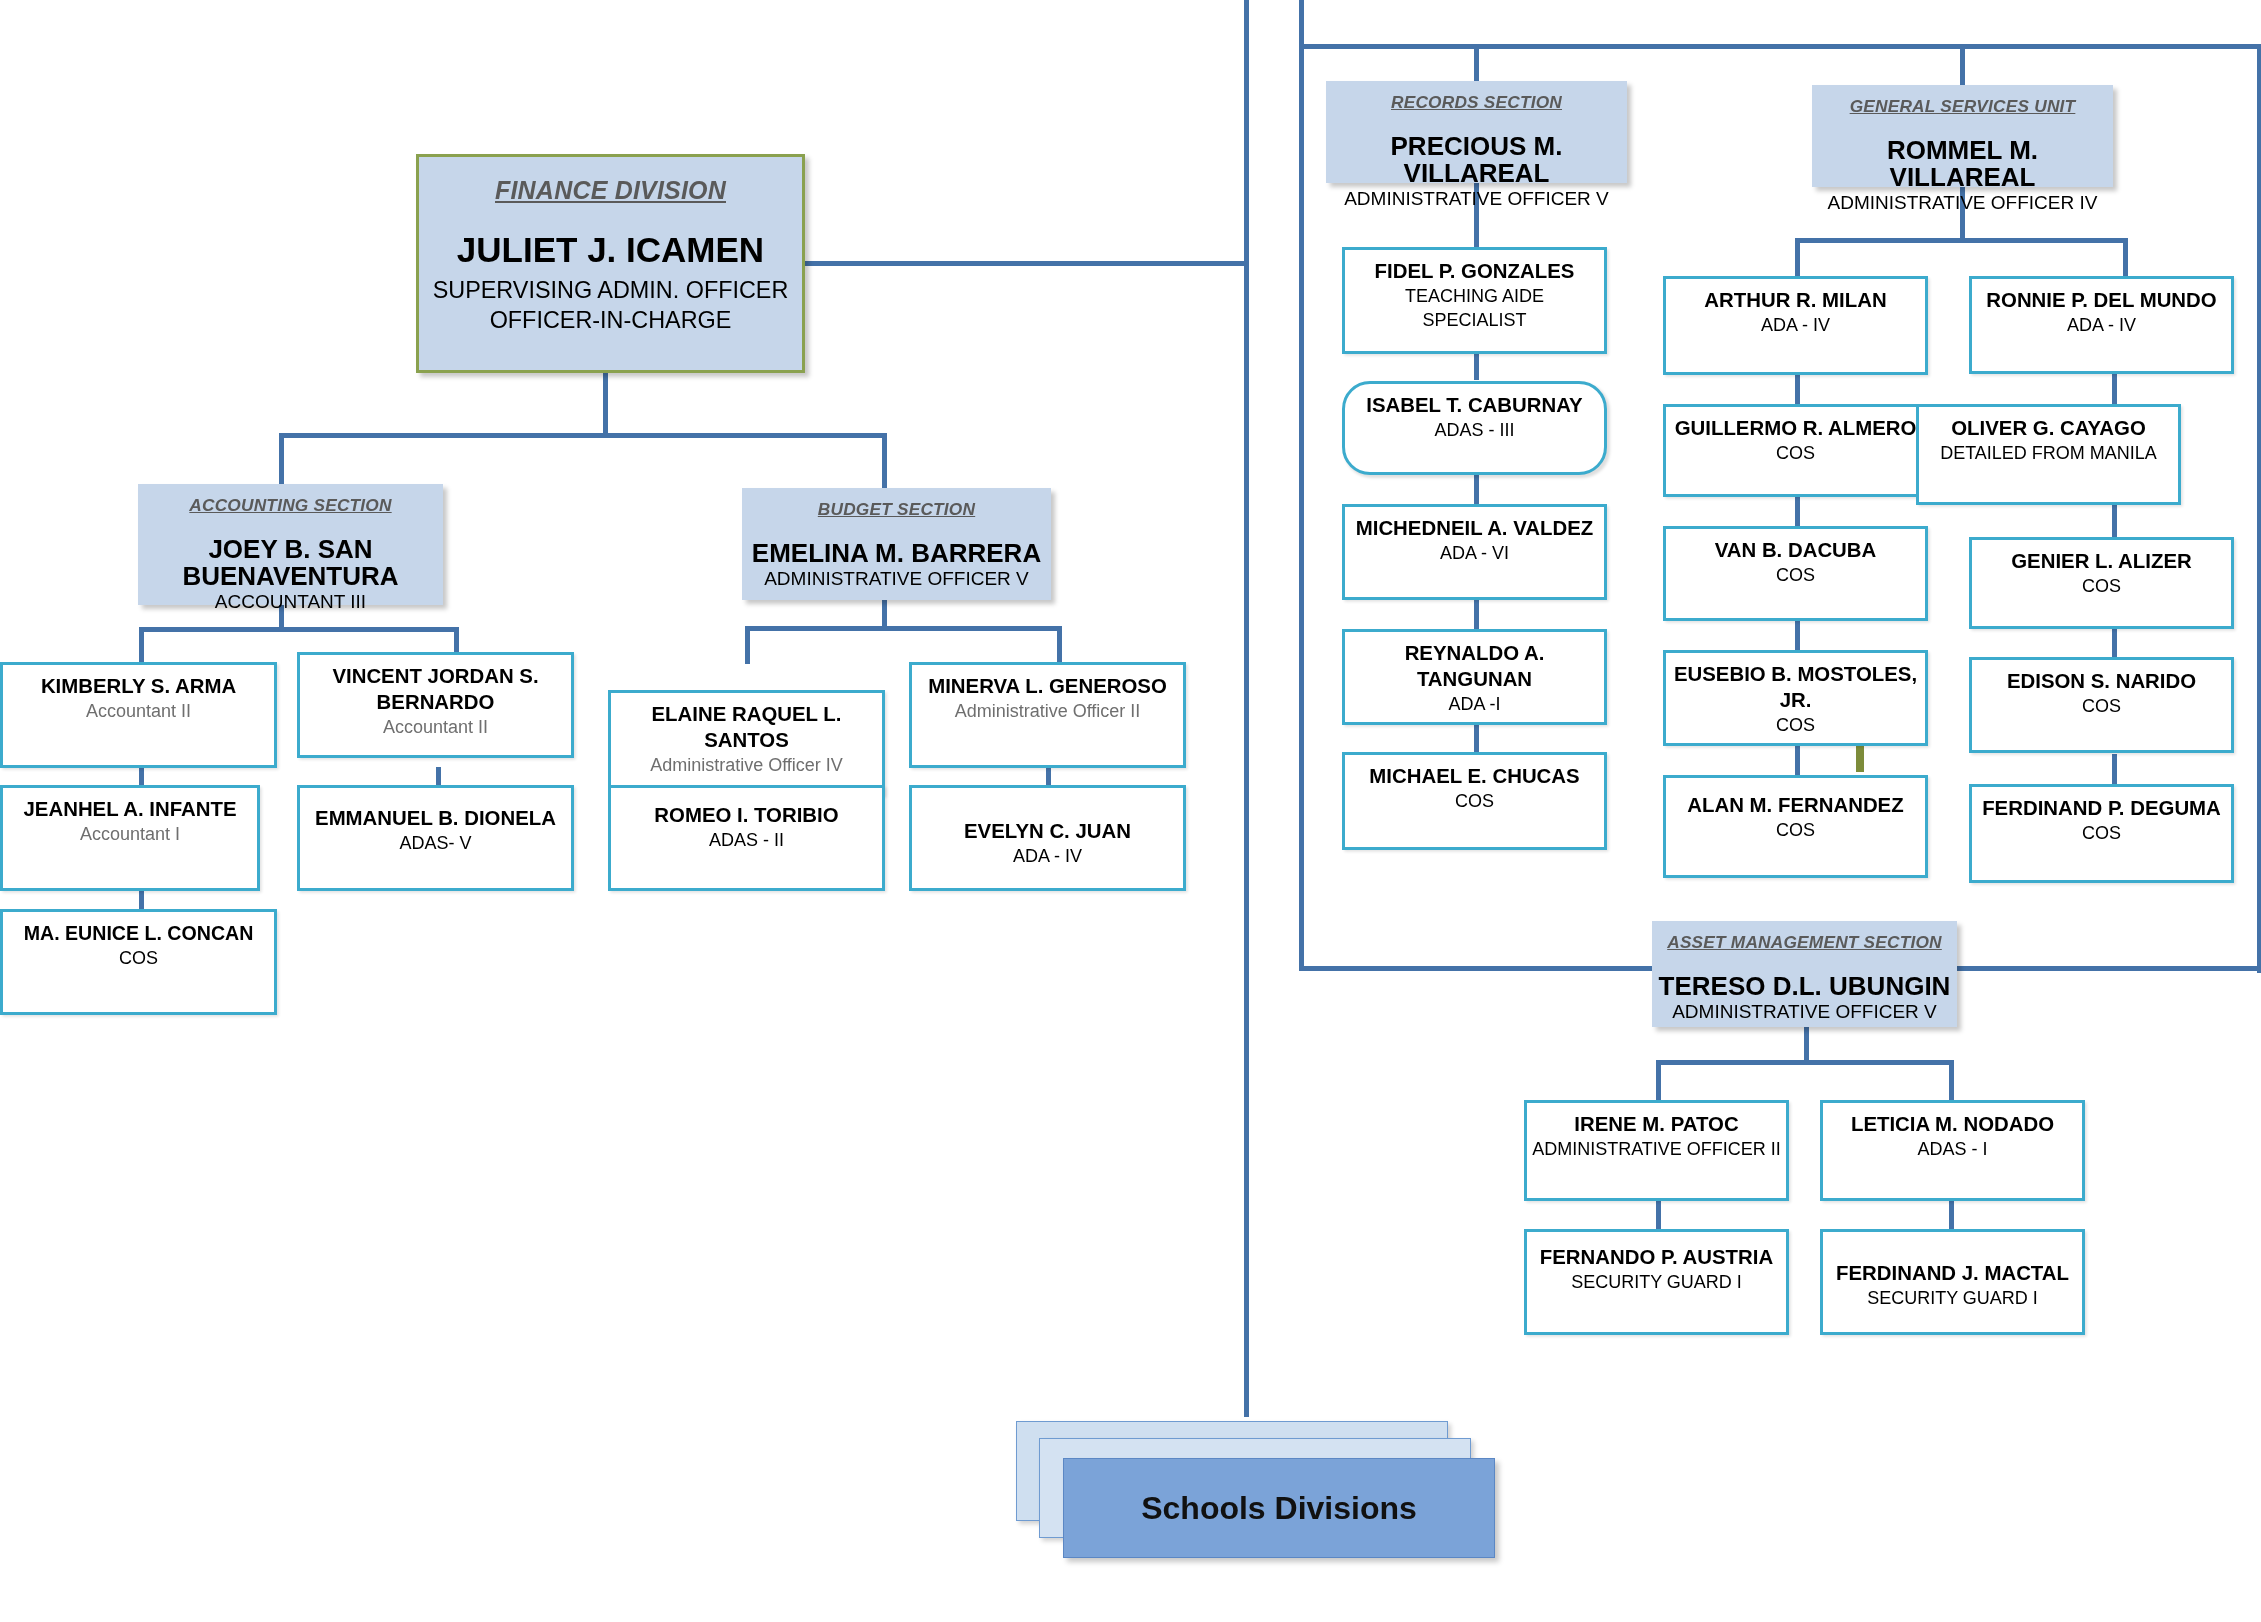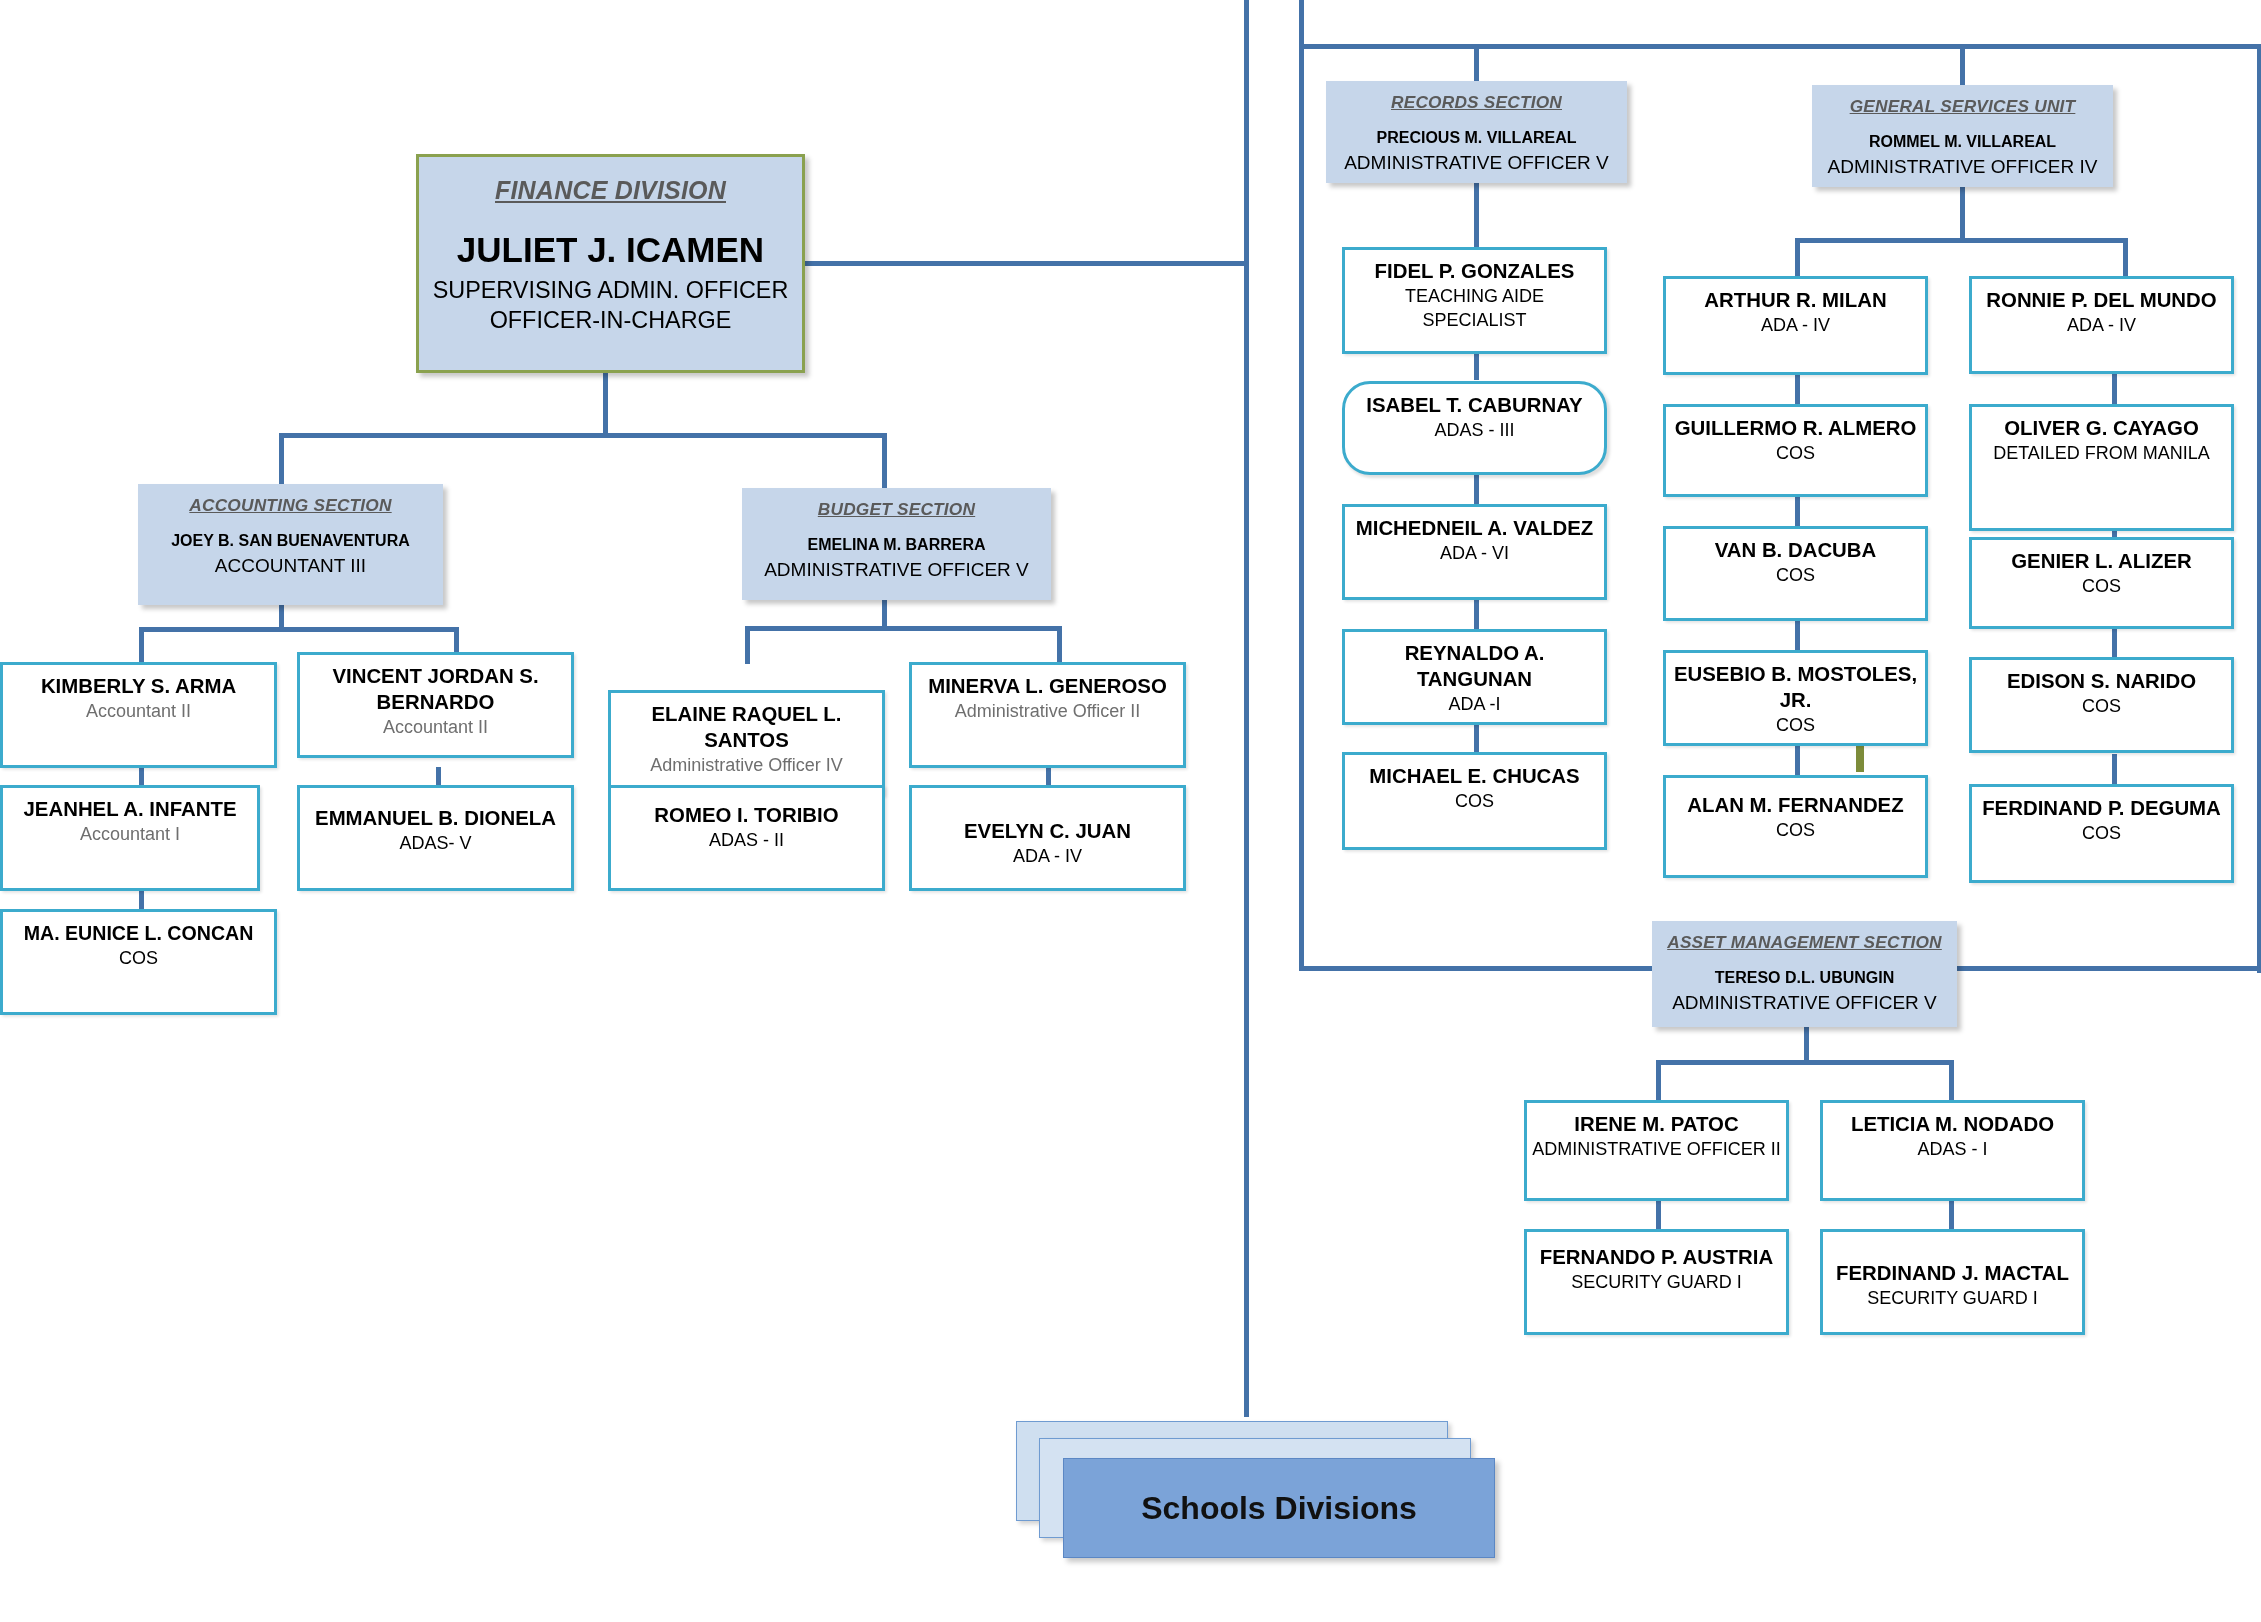--- a/index.html
+++ b/index.html
@@ -40,21 +40,21 @@
     border:3px solid #8aa14f;
     padding-top:16.6px;
   }
   #finance-division-box .sec{font-size:25px;line-height:33px;}
   #finance-division-box .nm{font-size:35px;line-height:50px;margin-top:18px;}
   #finance-division-box .ti{font-size:23.4px;line-height:30px;}
 
   
   .sechead{padding-top:9px;}
   .sechead .sec{font-size:17.3px;line-height:24px;}
-  .sechead .nm{font-size:16px;line-height:27px;margin-top:10px;}
+  .sechead .nm{font-size:26px;line-height:27px;margin-top:19px;}
   .sechead .ti{font-size:19px;line-height:24px;}
 
   #accounting-section-box{left:138px;top:484px;width:305px;height:121px;}
   #budget-section-box{left:742px;top:488px;width:309px;height:112px;}
   #records-section-box{left:1326px;top:81px;width:301px;height:102px;}
   #general-services-unit-box{left:1812px;top:85px;width:301px;height:102px;}
   #asset-management-section-box{left:1652px;top:921px;width:305px;height:106px;}
 
   
   .pbox{
@@ -243,21 +243,21 @@
   </div>
   <div class="pbox" style="left:1663px;top:775px;width:265px;height:103px;padding-top:13.6px;">
     <div class="nm">ALAN M. FERNANDEZ</div>
     <div class="ti">COS</div>
   </div>
 
   <div class="pbox" style="left:1969px;top:276px;width:265px;height:98px;">
     <div class="nm">RONNIE P. DEL MUNDO</div>
     <div class="ti">ADA - IV</div>
   </div>
-  <div class="pbox" style="left:1969px;top:404px;width:265px;height:127px;">
+  <div class="pbox" style="left:1916px;top:404px;width:265px;height:101px;">
     <div class="nm">OLIVER G. CAYAGO</div>
     <div class="ti">DETAILED FROM MANILA</div>
   </div>
   <div class="pbox" style="left:1969px;top:537px;width:265px;height:92px;">
     <div class="nm">GENIER L. ALIZER</div>
     <div class="ti">COS</div>
   </div>
   <div class="pbox" style="left:1969px;top:657px;width:265px;height:96px;">
     <div class="nm">EDISON S. NARIDO</div>
     <div class="ti">COS</div>

